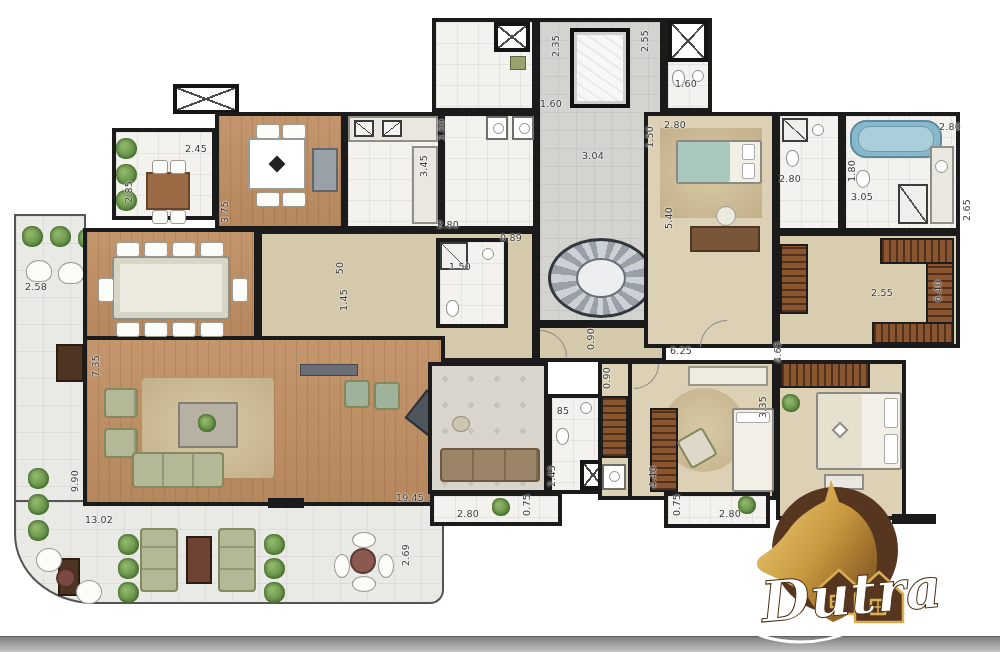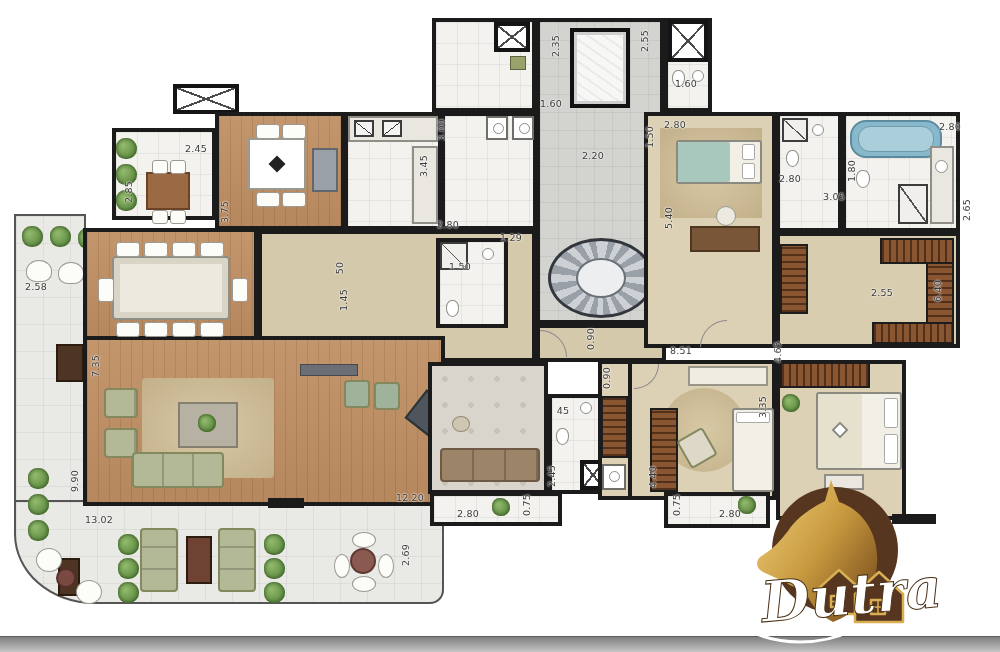--- a/index.html
+++ b/index.html
@@ -236,51 +236,51 @@
 
   <div id="dim-layer">
       <span class="dim" style="left: 196px; top: 148px; transform: translate(-50%, -50%) rotate(0deg);">2.45</span>
       <span class="dim" style="left: 128px; top: 192px; transform: translate(-50%, -50%) rotate(-90deg);">2.85</span>
       <span class="dim" style="left: 224px; top: 212px; transform: translate(-50%, -50%) rotate(-90deg);">3.75</span>
       <span class="dim" style="left: 423px; top: 166px; transform: translate(-50%, -50%) rotate(-90deg);">3.45</span>
       <span class="dim" style="left: 441px; top: 130px; transform: translate(-50%, -50%) rotate(-90deg);">3.00</span>
       <span class="dim" style="left: 555px; top: 46px; transform: translate(-50%, -50%) rotate(-90deg);">2.35</span>
       <span class="dim" style="left: 644px; top: 41px; transform: translate(-50%, -50%) rotate(-90deg);">2.55</span>
       <span class="dim" style="left: 551px; top: 103px; transform: translate(-50%, -50%) rotate(0deg);">1.60</span>
-      <span class="dim" style="left: 593px; top: 155px; transform: translate(-50%, -50%) rotate(0deg);">2.20</span>
+      <span class="dim" style="left: 593px; top: 155px; transform: translate(-50%, -50%) rotate(0deg);">3.04</span>
       <span class="dim" style="left: 686px; top: 83px; transform: translate(-50%, -50%) rotate(0deg);">1.60</span>
       <span class="dim" style="left: 675px; top: 124px; transform: translate(-50%, -50%) rotate(0deg);">2.80</span>
       <span class="dim" style="left: 649px; top: 137px; transform: translate(-50%, -50%) rotate(-90deg);">1.50</span>
       <span class="dim" style="left: 668px; top: 218px; transform: translate(-50%, -50%) rotate(-90deg);">5.40</span>
       <span class="dim" style="left: 790px; top: 178px; transform: translate(-50%, -50%) rotate(0deg);">2.80</span>
       <span class="dim" style="left: 950px; top: 126px; transform: translate(-50%, -50%) rotate(0deg);">2.80</span>
       <span class="dim" style="left: 851px; top: 171px; transform: translate(-50%, -50%) rotate(-90deg);">1.80</span>
-      <span class="dim" style="left: 834px; top: 196px; transform: translate(-50%, -50%) rotate(0deg);">3.05</span>
+      <span class="dim" style="left: 862px; top: 196px; transform: translate(-50%, -50%) rotate(0deg);">3.05</span>
       <span class="dim" style="left: 966px; top: 210px; transform: translate(-50%, -50%) rotate(-90deg);">2.65</span>
       <span class="dim" style="left: 882px; top: 292px; transform: translate(-50%, -50%) rotate(0deg);">2.55</span>
       <span class="dim" style="left: 937px; top: 291px; transform: translate(-50%, -50%) rotate(-90deg);">6.40</span>
       <span class="dim" style="left: 36px; top: 286px; transform: translate(-50%, -50%) rotate(0deg);">2.58</span>
       <span class="dim" style="left: 95px; top: 366px; transform: translate(-50%, -50%) rotate(-90deg);">7.35</span>
       <span class="dim" style="left: 74px; top: 481px; transform: translate(-50%, -50%) rotate(-90deg);">9.90</span>
       <span class="dim" style="left: 99px; top: 519px; transform: translate(-50%, -50%) rotate(0deg);">13.02</span>
-      <span class="dim" style="left: 410px; top: 497px; transform: translate(-50%, -50%) rotate(0deg);">12.20</span>
+      <span class="dim" style="left: 410px; top: 497px; transform: translate(-50%, -50%) rotate(0deg);">19.45</span>
       <span class="dim" style="left: 468px; top: 513px; transform: translate(-50%, -50%) rotate(0deg);">2.80</span>
       <span class="dim" style="left: 526px; top: 505px; transform: translate(-50%, -50%) rotate(-90deg);">0.75</span>
       <span class="dim" style="left: 405px; top: 555px; transform: translate(-50%, -50%) rotate(-90deg);">2.69</span>
       <span class="dim" style="left: 551px; top: 476px; transform: translate(-50%, -50%) rotate(-90deg);">2.45</span>
       <span class="dim" style="left: 652px; top: 477px; transform: translate(-50%, -50%) rotate(-90deg);">4.40</span>
-      <span class="dim" style="left: 563px; top: 410px; transform: translate(-50%, -50%) rotate(0deg);">45</span>
+      <span class="dim" style="left: 563px; top: 410px; transform: translate(-50%, -50%) rotate(0deg);">85</span>
       <span class="dim" style="left: 460px; top: 266px; transform: translate(-50%, -50%) rotate(0deg);">1.50</span>
-      <span class="dim" style="left: 511px; top: 237px; transform: translate(-50%, -50%) rotate(0deg);">1.29</span>
+      <span class="dim" style="left: 511px; top: 237px; transform: translate(-50%, -50%) rotate(0deg);">0.89</span>
       <span class="dim" style="left: 448px; top: 224px; transform: translate(-50%, -50%) rotate(0deg);">2.80</span>
       <span class="dim" style="left: 343px; top: 300px; transform: translate(-50%, -50%) rotate(-90deg);">1.45</span>
       <span class="dim" style="left: 339px; top: 268px; transform: translate(-50%, -50%) rotate(-90deg);">50</span>
       <span class="dim" style="left: 590px; top: 339px; transform: translate(-50%, -50%) rotate(-90deg);">0.90</span>
       <span class="dim" style="left: 606px; top: 378px; transform: translate(-50%, -50%) rotate(-90deg);">0.90</span>
-      <span class="dim" style="left: 681px; top: 350px; transform: translate(-50%, -50%) rotate(0deg);">8.51</span>
+      <span class="dim" style="left: 681px; top: 350px; transform: translate(-50%, -50%) rotate(0deg);">6.25</span>
       <span class="dim" style="left: 762px; top: 407px; transform: translate(-50%, -50%) rotate(-90deg);">3.35</span>
       <span class="dim" style="left: 777px; top: 352px; transform: translate(-50%, -50%) rotate(-90deg);">4.65</span>
       <span class="dim" style="left: 892px; top: 546px; transform: translate(-50%, -50%) rotate(-90deg);">2.69</span>
       <span class="dim" style="left: 730px; top: 513px; transform: translate(-50%, -50%) rotate(0deg);">2.80</span>
       <span class="dim" style="left: 676px; top: 505px; transform: translate(-50%, -50%) rotate(-90deg);">0.75</span>
     </div>
 
   <svg id="logo" viewBox="0 0 215 184">
     <defs>
       <linearGradient id="gold" x1="0" y1="0" x2="1" y2="0.8">

